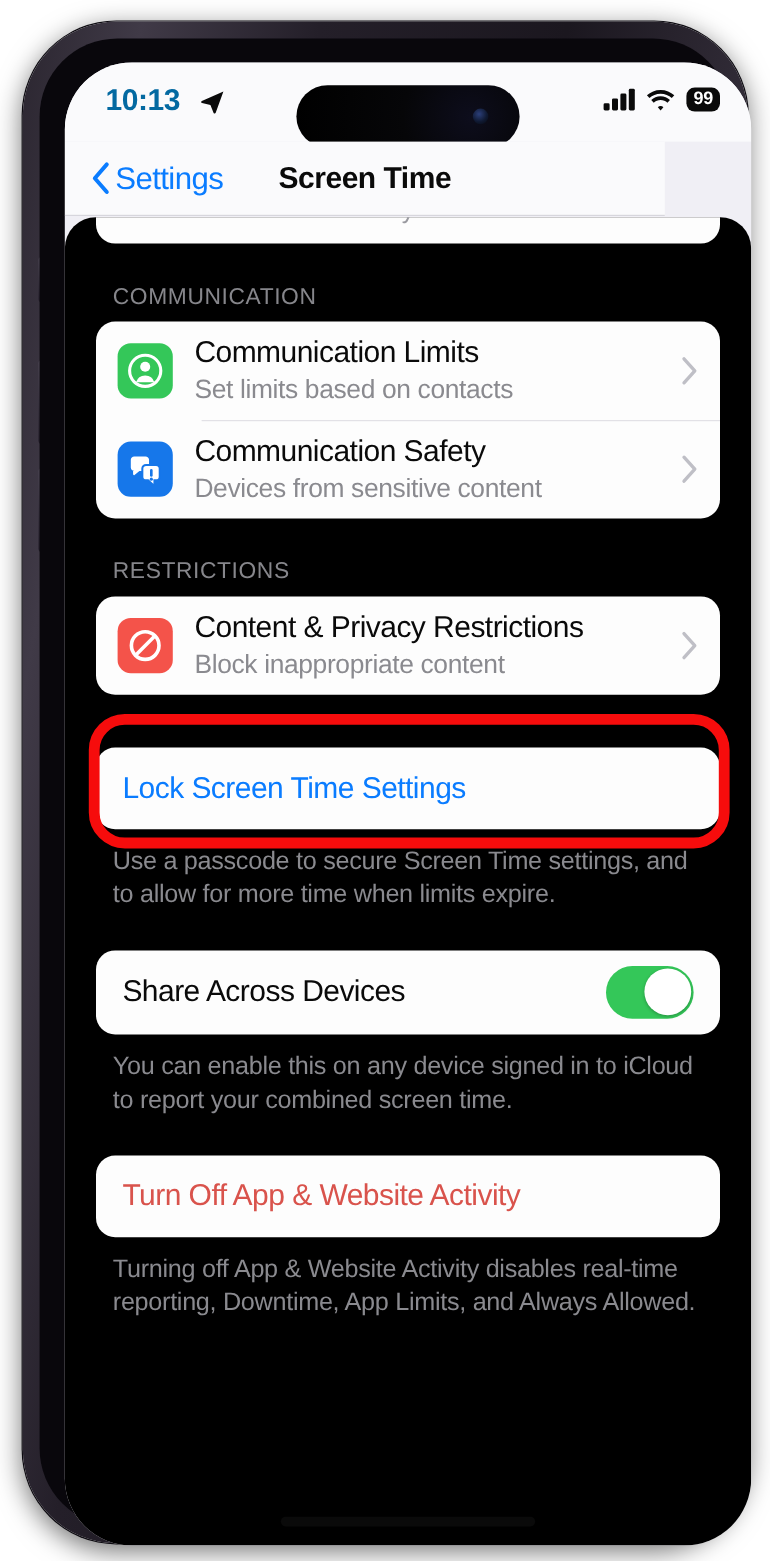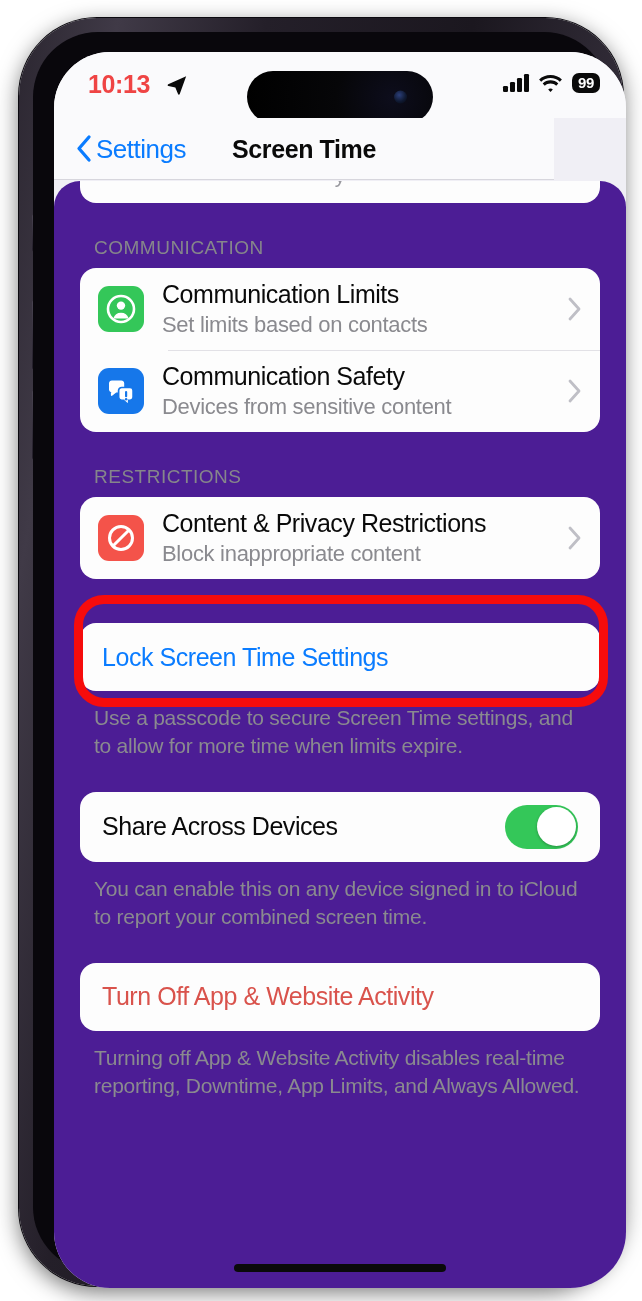--- a/index.html
+++ b/index.html
@@ -39,21 +39,21 @@
     overflow:hidden;
   }
 
   
   #status-bar{
     position:absolute; left:0; top:0; width:572px; height:66px;
     background:#fafafc;
   }
   #status-time{
     position:absolute; left:34px; top:18px;
-    font-size:25px; font-weight:bold; color:#ef4444;
+    font-size:25px; font-weight:bold; color:#0369a1;
     letter-spacing:-.4px;
   }
   #location-arrow{ position:absolute; left:112px; top:22px; width:22px; height:22px; }
   #dynamic-island{
     position:absolute; left:50%; transform:translateX(-50%); top:19px;
     width:186px; height:52px; border-radius:26px;
     background:radial-gradient(circle at 78% 52%, #0d0d1c 0%, #060608 38%, #000 100%);
   }
   #camera-lens{
     position:absolute; right:26px; top:50%; transform:translateY(-50%);
@@ -87,21 +87,21 @@
     color:#0a7cff; font-size:26px; letter-spacing:-.5px; cursor:pointer;
   }
   #page-title{
     position:absolute; left:50%; top:50%; transform:translate(-50%,-50%);
     font-size:25px; font-weight:bold; color:#0a0a0a; letter-spacing:-.4px;
   }
 
   
   #content{
     position:absolute; left:0; top:129px; width:572px; height:1107px;
-    background:#4c1d95;
+    background:#000000;
     border-radius:26px;
   }
 
   .card{
     margin:0 26px; background:#fdfdfd; border-radius:16px; overflow:hidden;
   }
   .partial-card{
     margin:0 26px; height:22px; background:#fdfdfd;
     border-bottom-left-radius:16px; border-bottom-right-radius:16px;
     position:relative; overflow:hidden;

